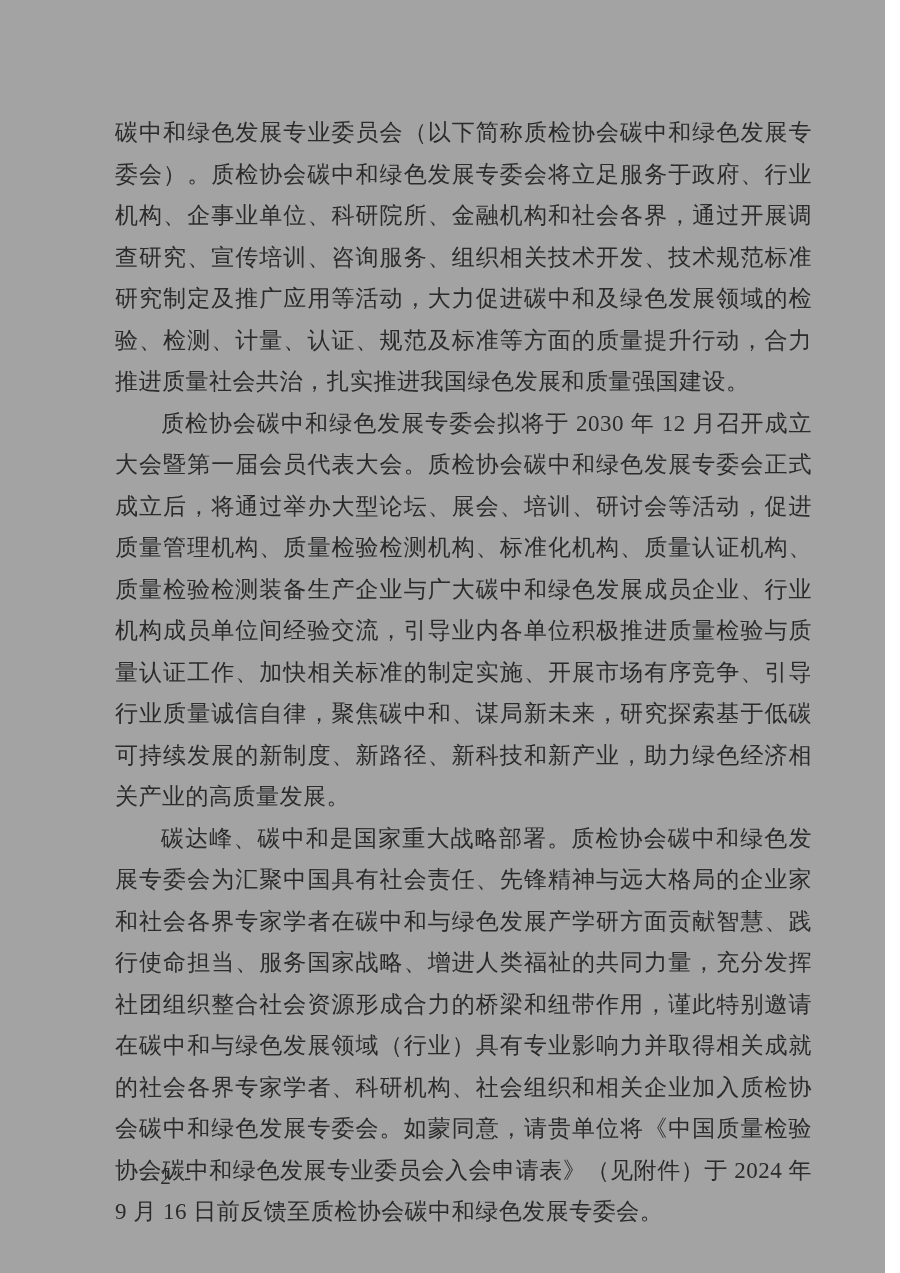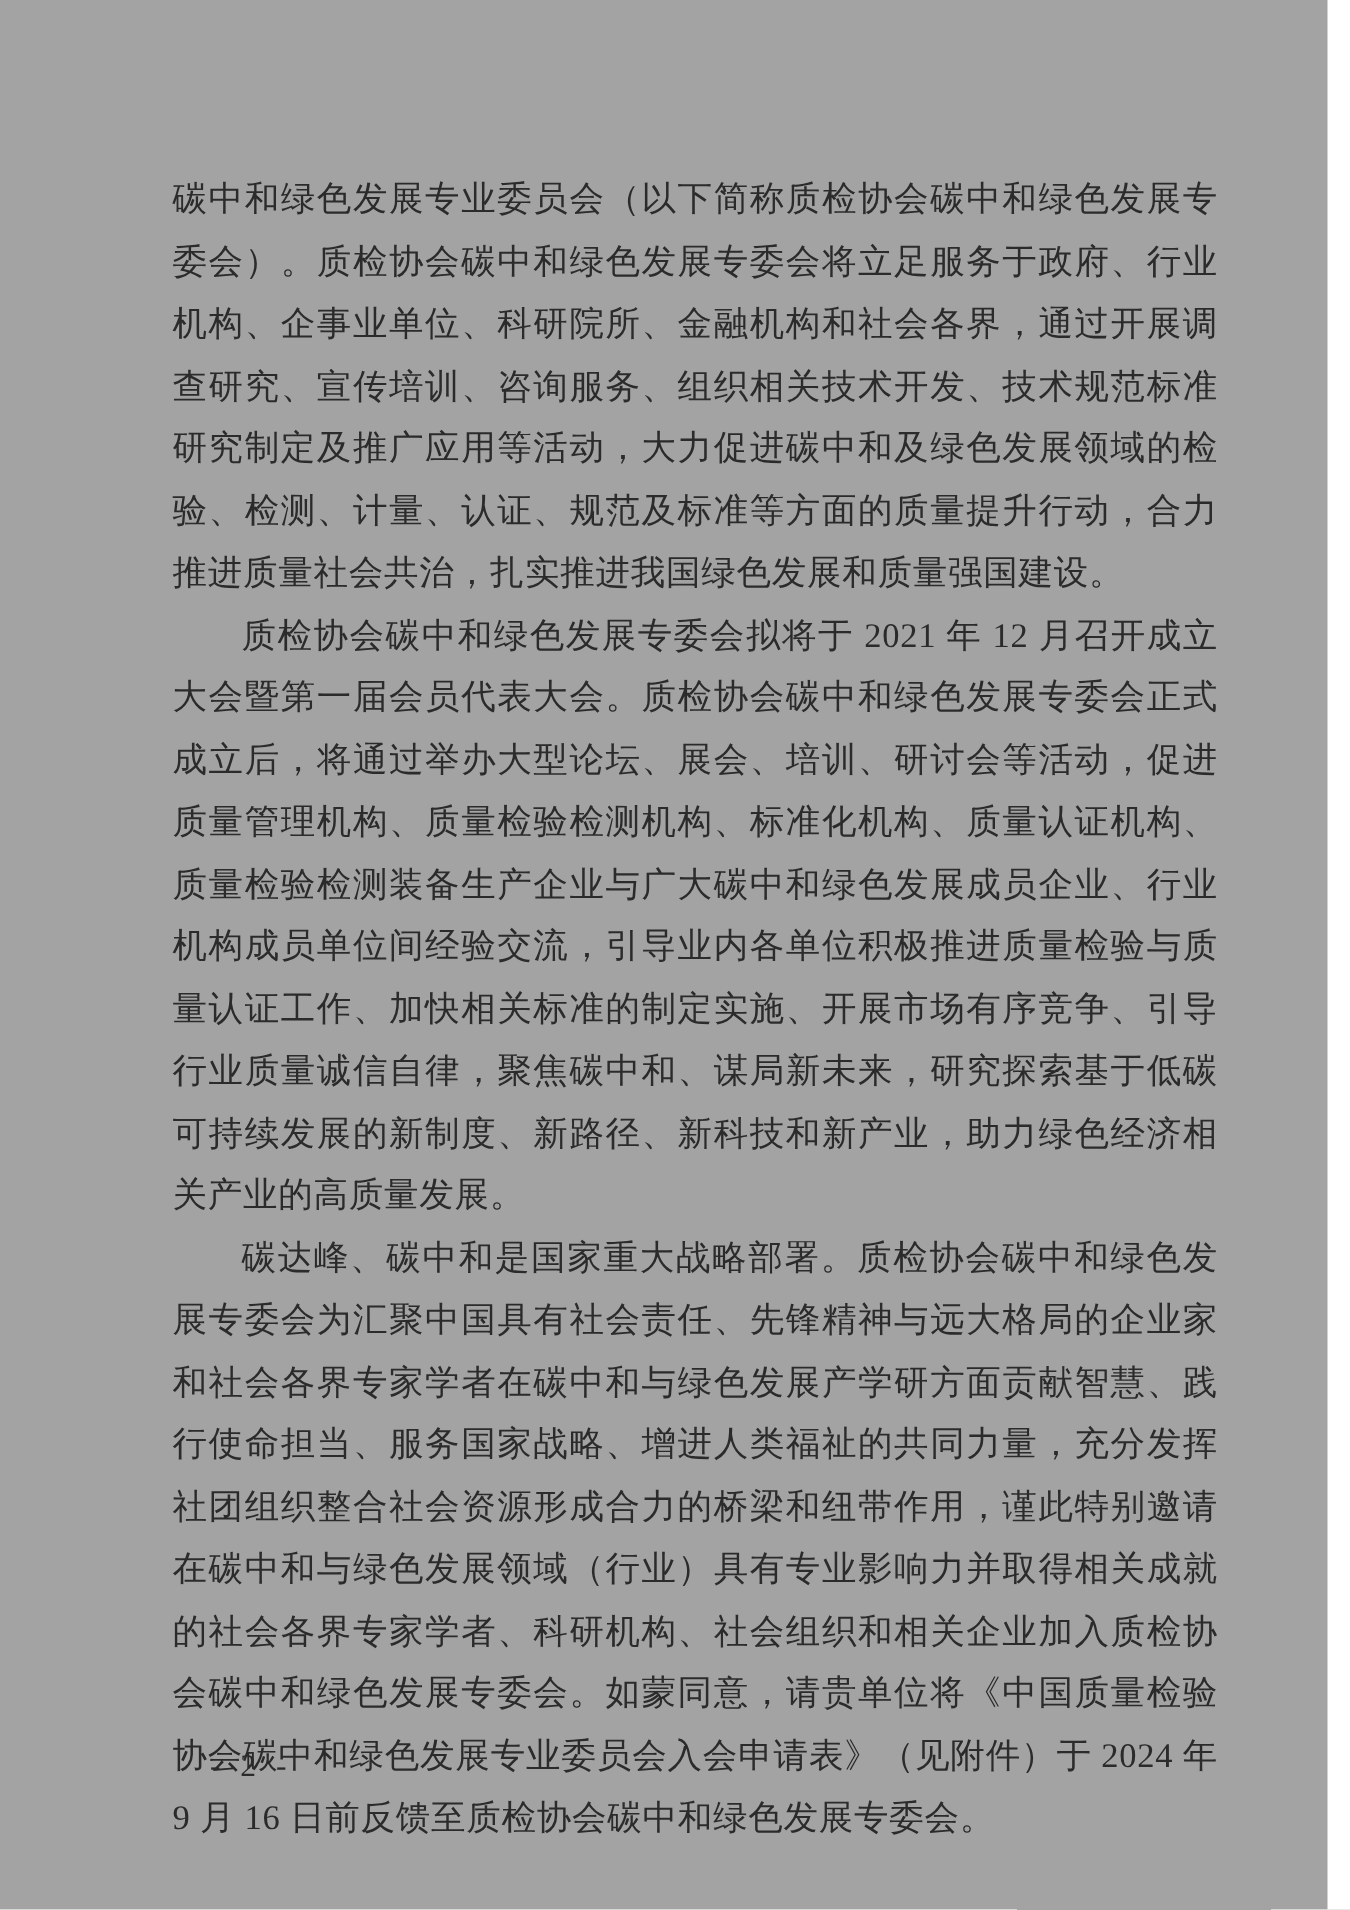--- a/index.html
+++ b/index.html
@@ -44,17 +44,17 @@
     letter-spacing: 4px;
     font-family: "Liberation Serif", "DejaVu Serif", serif;
   }
 </style>
 </head>
 <body>
 
 <div class="page">
   <div class="content">
     <p>碳中和绿色发展专业委员会（以下简称质检协会碳中和绿色发展专委会）。质检协会碳中和绿色发展专委会将立足服务于政府、行业机构、企事业单位、科研院所、金融机构和社会各界，通过开展调查研究、宣传培训、咨询服务、组织相关技术开发、技术规范标准研究制定及推广应用等活动，大力促进碳中和及绿色发展领域的检验、检测、计量、认证、规范及标准等方面的质量提升行动，合力推进质量社会共治，扎实推进我国绿色发展和质量强国建设。</p>
-    <p class="indent">质检协会碳中和绿色发展专委会拟将于 2021 年 12 月召开成立大会暨第一届会员代表大会。质检协会碳中和绿色发展专委会正式成立后，将通过举办大型论坛、展会、培训、研讨会等活动，促进质量管理机构、质量检验检测机构、标准化机构、质量认证机构、质量检验检测装备生产企业与广大碳中和绿色发展成员企业、行业机构成员单位间经验交流，引导业内各单位积极推进质量检验与质量认证工作、加快相关标准的制定实施、开展市场有序竞争、引导行业质量诚信自律，聚焦碳中和、谋局新未来，研究探索基于低碳可持续发展的新制度、新路径、新科技和新产业，助力绿色经济相关产业的高质量发展。</p>
+    <p class="indent">质检协会碳中和绿色发展专委会拟将于 2030 年 12 月召开成立大会暨第一届会员代表大会。质检协会碳中和绿色发展专委会正式成立后，将通过举办大型论坛、展会、培训、研讨会等活动，促进质量管理机构、质量检验检测机构、标准化机构、质量认证机构、质量检验检测装备生产企业与广大碳中和绿色发展成员企业、行业机构成员单位间经验交流，引导业内各单位积极推进质量检验与质量认证工作、加快相关标准的制定实施、开展市场有序竞争、引导行业质量诚信自律，聚焦碳中和、谋局新未来，研究探索基于低碳可持续发展的新制度、新路径、新科技和新产业，助力绿色经济相关产业的高质量发展。</p>
     <p class="indent">碳达峰、碳中和是国家重大战略部署。质检协会碳中和绿色发展专委会为汇聚中国具有社会责任、先锋精神与远大格局的企业家和社会各界专家学者在碳中和与绿色发展产学研方面贡献智慧、践行使命担当、服务国家战略、增进人类福祉的共同力量，充分发挥社团组织整合社会资源形成合力的桥梁和纽带作用，谨此特别邀请在碳中和与绿色发展领域（行业）具有专业影响力并取得相关成就的社会各界专家学者、科研机构、社会组织和相关企业加入质检协会碳中和绿色发展专委会。如蒙同意，请贵单位将《中国质量检验协会碳中和绿色发展专业委员会入会申请表》（见附件）于 2024 年 9 月 16 日前反馈至质检协会碳中和绿色发展专委会。</p>
   </div>
   <div class="page-number">- 2 -</div>
 </div>
 
 </body></html>

